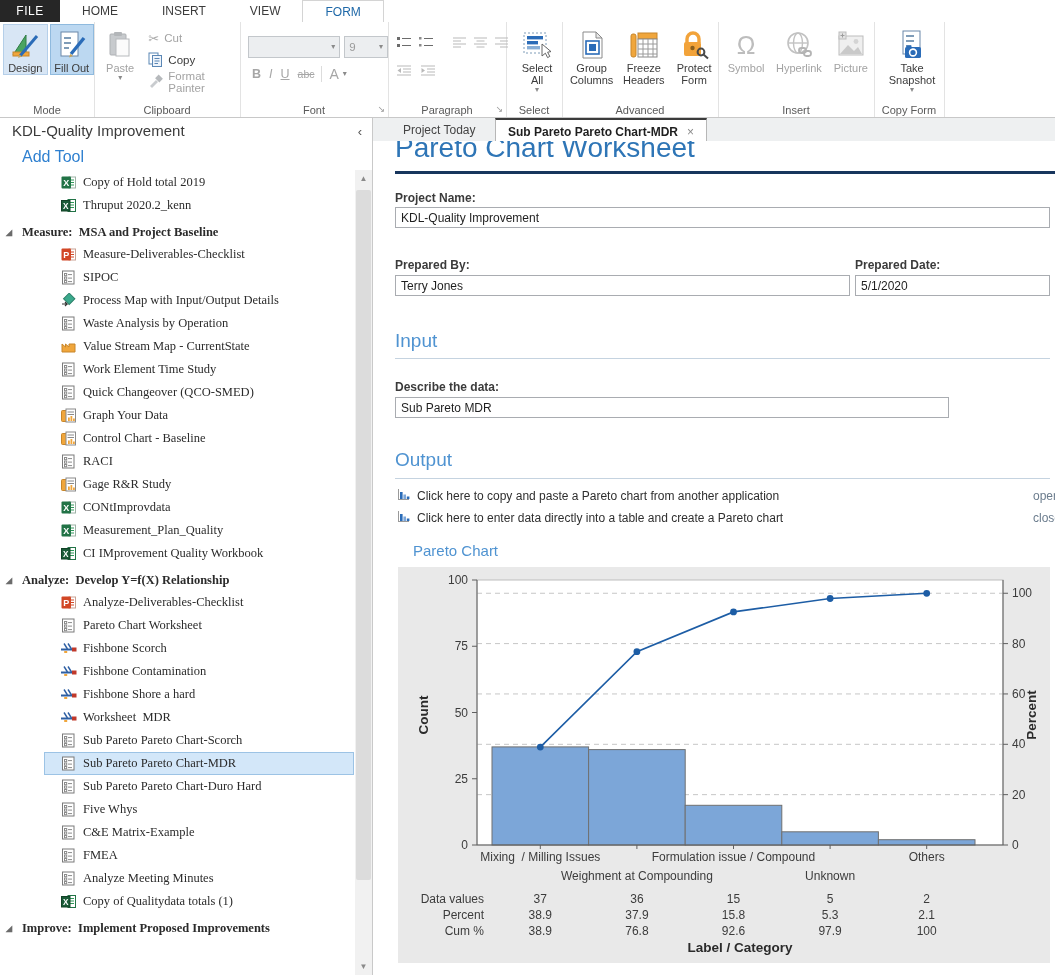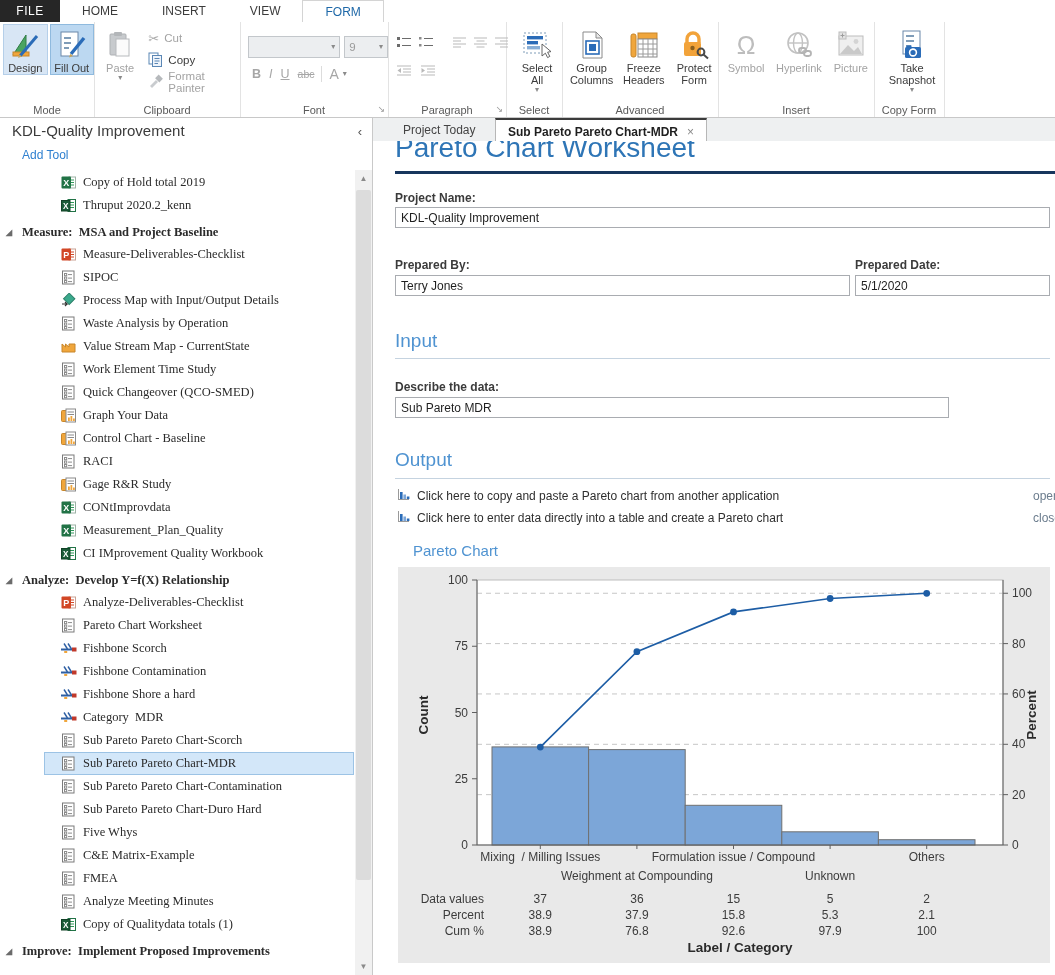--- a/index.html
+++ b/index.html
@@ -25,21 +25,21 @@
   .smallrow.disabled{color:#a3a3a3;}
   .caret{font-size:8px;color:#8a8a8a;line-height:8px;}
   .combo{background:#eceef0;border:1px solid #c3c7cb;height:20px;display:flex;align-items:center;justify-content:space-between;padding:0 4px;font-size:11.5px;color:#9a9a9a;}
   .glyphbtn{font-size:12.5px;color:#a6a6a6;padding:0 4px;}
   .launcher{position:absolute;bottom:3px;right:3px;font-size:9px;color:#9a9a9a;line-height:9px;}
   .vsep{width:1px;background:#dcdcdc;height:16px;margin:0 3px;}
   
   .sidebar{position:absolute;left:0;top:118px;width:372px;bottom:0;background:#fff;border-right:1px solid #c9c9c9;}
   .side-title{position:absolute;left:12px;top:4px;font-size:15px;color:#3b3b3b;}
   .collapse{position:absolute;right:10px;top:6px;font-size:13px;color:#555;}
-  .addtool{position:absolute;left:22px;top:30px;font-size:12px;color:#2f80d0;cursor:pointer;}
+  .addtool{position:absolute;left:22px;top:30px;font-size:16px;color:#2f80d0;cursor:pointer;}
   .tree{position:absolute;left:0;top:53px;right:18px;bottom:0;overflow:hidden;}
   .tree-item{display:flex;align-items:center;height:21px;margin-left:44px;padding-left:16px;font-size:12.5px;border:1px solid transparent;}
   .tree-item.selected{background:#d3e7f9;border-color:#9cc3e5;}
   .tree-section{display:flex;align-items:center;height:21px;margin-left:6px;margin-top:5px;font-size:12.5px;font-weight:bold;}
   .tree .lbl{margin-left:6px;white-space:pre;color:#2b2b2b;font-family:Liberation Serif, serif;}
   .tri{font-size:8px;color:#6b6b6b;width:10px;}
   .ticon{width:16px;height:15px;display:inline-flex;}
   .sscroll{position:absolute;right:0;top:52px;bottom:0;width:17px;background:#f1f1f1;}
   .sbtn{position:absolute;left:0;width:17px;height:17px;display:flex;align-items:center;justify-content:center;font-size:8px;color:#8a8a8a;background:#f1f1f1;}
   .sthumb{position:absolute;left:1px;width:15px;background:#dcdcdc;border-radius:2px;}
@@ -677,21 +677,21 @@
       <div class="tree-item">
         <span class="ticon">
           <svg width="16" height="13">
             <line x1="0" y1="8.5" x2="11" y2="8.5" stroke="#2e5fa3" stroke-width="2"></line>
             <rect x="11" y="6.5" width="4.5" height="4" fill="#c0392b"></rect>
             <line x1="3" y1="2.5" x2="6.5" y2="8" stroke="#2e5fa3" stroke-width="1.4"></line>
             <line x1="7" y1="2.5" x2="10.5" y2="8" stroke="#2e5fa3" stroke-width="1.4"></line>
             <rect x="3.2" y="10" width="3" height="2" fill="#f0a63c"></rect>
           </svg>
         </span>
-        <span class="lbl">Category  MDR</span>
+        <span class="lbl">Worksheet  MDR</span>
       </div>
       <div class="tree-item">
         <span class="ticon">
           <svg width="15" height="15">
             <rect x="1.5" y="1" width="11.5" height="13" fill="#fff" stroke="#7a7a7a"></rect>
             <rect x="3.5" y="3.5" width="2.2" height="2.2" fill="none" stroke="#8a8a8a"></rect>
             <rect x="3.5" y="7" width="2.2" height="2.2" fill="none" stroke="#8a8a8a"></rect>
             <rect x="3.5" y="10.5" width="2.2" height="2.2" fill="none" stroke="#8a8a8a"></rect>
             <g stroke="#8a8a8a">
               <line x1="7" y1="4.6" x2="11" y2="4.6"></line>
@@ -710,36 +710,20 @@
             <rect x="3.5" y="7" width="2.2" height="2.2" fill="none" stroke="#8a8a8a"></rect>
             <rect x="3.5" y="10.5" width="2.2" height="2.2" fill="none" stroke="#8a8a8a"></rect>
             <g stroke="#8a8a8a">
               <line x1="7" y1="4.6" x2="11" y2="4.6"></line>
               <line x1="7" y1="8.1" x2="11" y2="8.1"></line>
               <line x1="7" y1="11.6" x2="11" y2="11.6"></line>
             </g>
           </svg>
         </span>
         <span class="lbl">Sub Pareto Pareto Chart-MDR</span>
-      </div>
-      <div class="tree-item">
-        <span class="ticon">
-          <svg width="15" height="15">
-            <rect x="1.5" y="1" width="11.5" height="13" fill="#fff" stroke="#7a7a7a"></rect>
-            <rect x="3.5" y="3.5" width="2.2" height="2.2" fill="none" stroke="#8a8a8a"></rect>
-            <rect x="3.5" y="7" width="2.2" height="2.2" fill="none" stroke="#8a8a8a"></rect>
-            <rect x="3.5" y="10.5" width="2.2" height="2.2" fill="none" stroke="#8a8a8a"></rect>
-            <g stroke="#8a8a8a">
-              <line x1="7" y1="4.6" x2="11" y2="4.6"></line>
-              <line x1="7" y1="8.1" x2="11" y2="8.1"></line>
-              <line x1="7" y1="11.6" x2="11" y2="11.6"></line>
-            </g>
-          </svg>
-        </span>
-        <span class="lbl">Sub Pareto Pareto Chart-Contamination</span>
       </div>
       <div class="tree-item">
         <span class="ticon">
           <svg width="15" height="15">
             <rect x="1.5" y="1" width="11.5" height="13" fill="#fff" stroke="#7a7a7a"></rect>
             <rect x="3.5" y="3.5" width="2.2" height="2.2" fill="none" stroke="#8a8a8a"></rect>
             <rect x="3.5" y="7" width="2.2" height="2.2" fill="none" stroke="#8a8a8a"></rect>
             <rect x="3.5" y="10.5" width="2.2" height="2.2" fill="none" stroke="#8a8a8a"></rect>
             <g stroke="#8a8a8a">
               <line x1="7" y1="4.6" x2="11" y2="4.6"></line>

